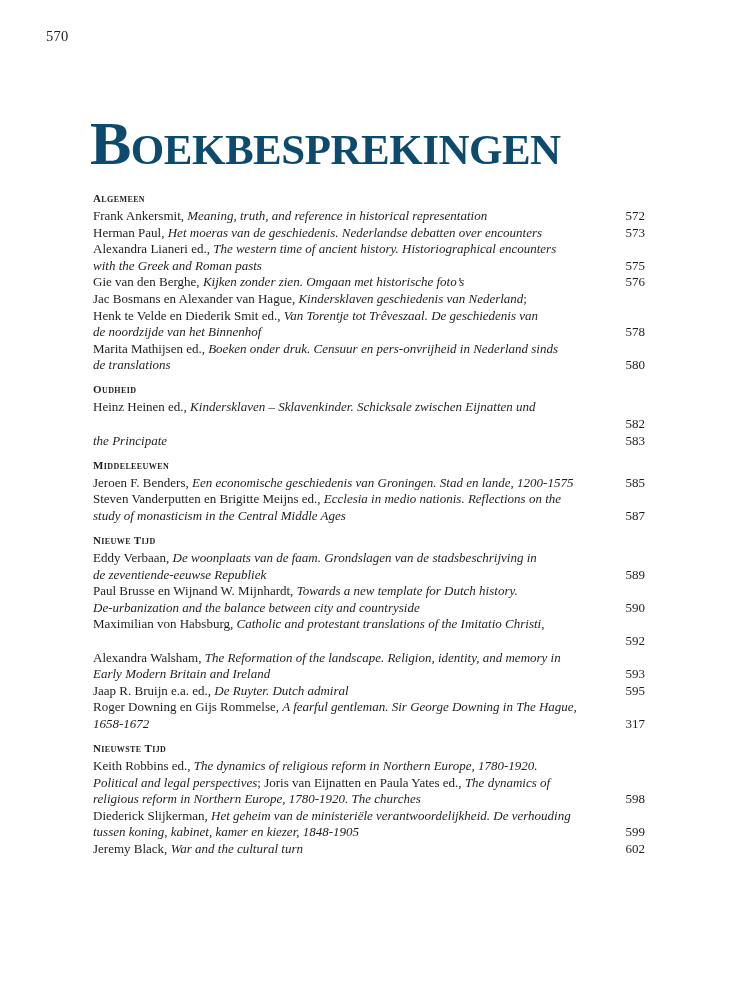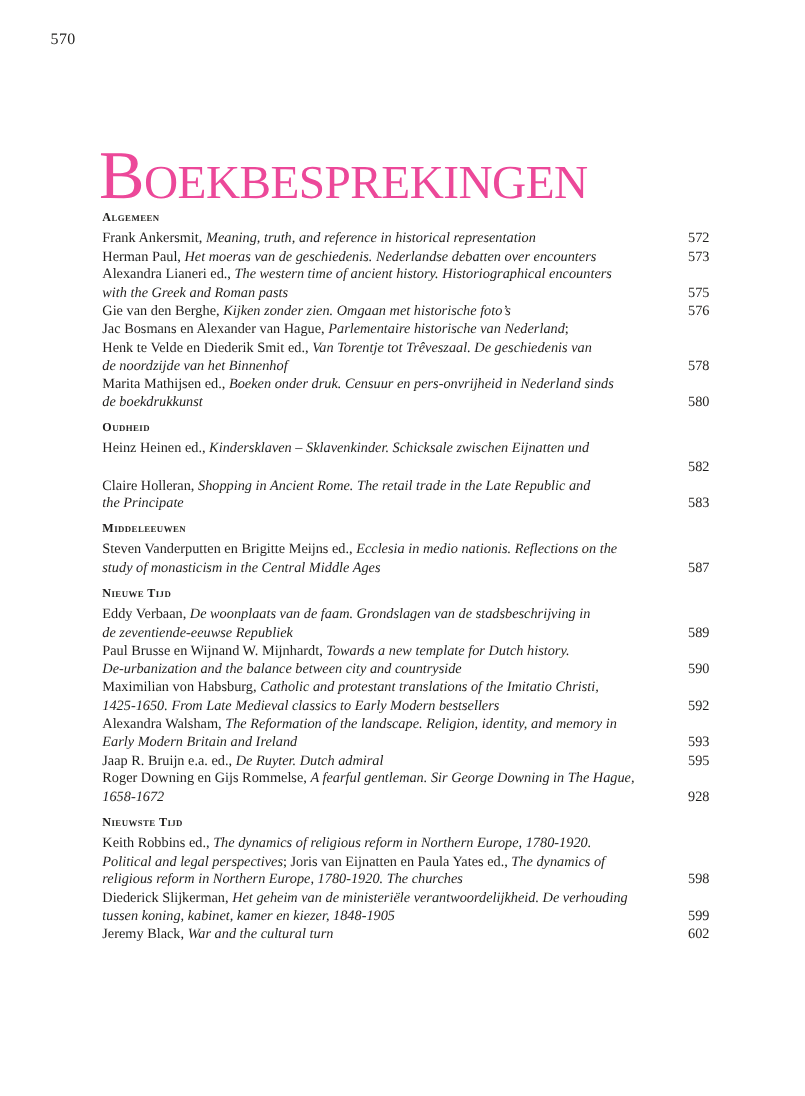--- a/index.html
+++ b/index.html
@@ -19,27 +19,27 @@
     position: absolute;
     left: 46px;
     top: 28px;
     font-size: 14.5px;
     letter-spacing: 0.3px;
     color: #1f1e1c;
   }
   .main-title {
     position: absolute;
     left: 90px;
-    top: 87px;
+    top: 70px;
     font-size: 62px;
     line-height: 1;
     font-variant: small-caps;
-    font-weight: 400;
+    font-weight: 700;
     letter-spacing: -0.5px;
-    color: #ec4899;
+    color: #0c4a6e;
     white-space: nowrap;
   }
   .toc {
     position: absolute;
     left: 93px;
     top: 193px;
     width: 552px;
   }
   .section + .section {
     margin-top: 10.5px;
@@ -81,51 +81,51 @@
 <h1 class="main-title">Boekbesprekingen</h1>
 
 <main class="toc">
     <section class="section">
       <h2 class="section-heading">Algemeen</h2>
       <div class="toc-line"><span class="line-text"><span class="seg-roman">Frank Ankersmit, </span><span class="seg-italic">Meaning, truth, and reference in historical representation</span></span><span class="page-number">572</span></div>
       <div class="toc-line"><span class="line-text"><span class="seg-roman">Herman Paul, </span><span class="seg-italic">Het moeras van de geschiedenis. Nederlandse debatten over encounters</span></span><span class="page-number">573</span></div>
       <div class="toc-line"><span class="line-text"><span class="seg-roman">Alexandra Lianeri ed., </span><span class="seg-italic">The western time of ancient history. Historiographical encounters</span></span></div>
       <div class="toc-line"><span class="line-text"><span class="seg-italic">with the Greek and Roman pasts</span></span><span class="page-number">575</span></div>
       <div class="toc-line"><span class="line-text"><span class="seg-roman">Gie van den Berghe, </span><span class="seg-italic">Kijken zonder zien. Omgaan met historische foto’s</span></span><span class="page-number">576</span></div>
-      <div class="toc-line"><span class="line-text"><span class="seg-roman">Jac Bosmans en Alexander van Hague, </span><span class="seg-italic">Parlementaire historische van Nederland</span><span class="seg-roman">;</span></span></div>
+      <div class="toc-line"><span class="line-text"><span class="seg-roman">Jac Bosmans en Alexander van Hague, </span><span class="seg-italic">Kindersklaven geschiedenis van Nederland</span><span class="seg-roman">;</span></span></div>
       <div class="toc-line"><span class="line-text"><span class="seg-roman">Henk te Velde en Diederik Smit ed., </span><span class="seg-italic">Van Torentje tot Trêveszaal. De geschiedenis van</span></span></div>
       <div class="toc-line"><span class="line-text"><span class="seg-italic">de noordzijde van het Binnenhof</span></span><span class="page-number">578</span></div>
       <div class="toc-line"><span class="line-text"><span class="seg-roman">Marita Mathijsen ed., </span><span class="seg-italic">Boeken onder druk. Censuur en pers-onvrijheid in Nederland sinds</span></span></div>
-      <div class="toc-line"><span class="line-text"><span class="seg-italic">de boekdrukkunst</span></span><span class="page-number">580</span></div>
+      <div class="toc-line"><span class="line-text"><span class="seg-italic">de translations</span></span><span class="page-number">580</span></div>
     </section>
     <section class="section">
       <h2 class="section-heading">Oudheid</h2>
       <div class="toc-line"><span class="line-text"><span class="seg-roman">Heinz Heinen ed., </span><span class="seg-italic">Kindersklaven – Sklavenkinder. Schicksale zwischen Eijnatten und</span></span></div>
       <div class="toc-line"><span class="page-number">582</span></div>
-      <div class="toc-line"><span class="line-text"><span class="seg-roman">Claire Holleran, </span><span class="seg-italic">Shopping in Ancient Rome. The retail trade in the Late Republic and</span></span></div>
       <div class="toc-line"><span class="line-text"><span class="seg-italic">the Principate</span></span><span class="page-number">583</span></div>
     </section>
     <section class="section">
       <h2 class="section-heading">Middeleeuwen</h2>
+      <div class="toc-line"><span class="line-text"><span class="seg-roman">Jeroen F. Benders, </span><span class="seg-italic">Een economische geschiedenis van Groningen. Stad en lande, 1200-1575</span></span><span class="page-number">585</span></div>
       <div class="toc-line"><span class="line-text"><span class="seg-roman">Steven Vanderputten en Brigitte Meijns ed., </span><span class="seg-italic">Ecclesia in medio nationis. Reflections on the</span></span></div>
       <div class="toc-line"><span class="line-text"><span class="seg-italic">study of monasticism in the Central Middle Ages</span></span><span class="page-number">587</span></div>
     </section>
     <section class="section">
       <h2 class="section-heading">Nieuwe Tijd</h2>
       <div class="toc-line"><span class="line-text"><span class="seg-roman">Eddy Verbaan, </span><span class="seg-italic">De woonplaats van de faam. Grondslagen van de stadsbeschrijving in</span></span></div>
       <div class="toc-line"><span class="line-text"><span class="seg-italic">de zeventiende-eeuwse Republiek</span></span><span class="page-number">589</span></div>
       <div class="toc-line"><span class="line-text"><span class="seg-roman">Paul Brusse en Wijnand W. Mijnhardt, </span><span class="seg-italic">Towards a new template for Dutch history.</span></span></div>
       <div class="toc-line"><span class="line-text"><span class="seg-italic">De-urbanization and the balance between city and countryside</span></span><span class="page-number">590</span></div>
       <div class="toc-line"><span class="line-text"><span class="seg-roman">Maximilian von Habsburg, </span><span class="seg-italic">Catholic and protestant translations of the Imitatio Christi,</span></span></div>
-      <div class="toc-line"><span class="line-text"><span class="seg-italic">1425-1650. From Late Medieval classics to Early Modern bestsellers</span></span><span class="page-number">592</span></div>
+      <div class="toc-line"><span class="page-number">592</span></div>
       <div class="toc-line"><span class="line-text"><span class="seg-roman">Alexandra Walsham, </span><span class="seg-italic">The Reformation of the landscape. Religion, identity, and memory in</span></span></div>
       <div class="toc-line"><span class="line-text"><span class="seg-italic">Early Modern Britain and Ireland</span></span><span class="page-number">593</span></div>
       <div class="toc-line"><span class="line-text"><span class="seg-roman">Jaap R. Bruijn e.a. ed., </span><span class="seg-italic">De Ruyter. Dutch admiral</span></span><span class="page-number">595</span></div>
       <div class="toc-line"><span class="line-text"><span class="seg-roman">Roger Downing en Gijs Rommelse, </span><span class="seg-italic">A fearful gentleman. Sir George Downing in The Hague,</span></span></div>
-      <div class="toc-line"><span class="line-text"><span class="seg-italic">1658-1672</span></span><span class="page-number">928</span></div>
+      <div class="toc-line"><span class="line-text"><span class="seg-italic">1658-1672</span></span><span class="page-number">317</span></div>
     </section>
     <section class="section">
       <h2 class="section-heading">Nieuwste Tijd</h2>
       <div class="toc-line"><span class="line-text"><span class="seg-roman">Keith Robbins ed., </span><span class="seg-italic">The dynamics of religious reform in Northern Europe, 1780-1920.</span></span></div>
       <div class="toc-line"><span class="line-text"><span class="seg-italic">Political and legal perspectives</span><span class="seg-roman">; Joris van Eijnatten en Paula Yates ed., </span><span class="seg-italic">The dynamics of</span></span></div>
       <div class="toc-line"><span class="line-text"><span class="seg-italic">religious reform in Northern Europe, 1780-1920. The churches</span></span><span class="page-number">598</span></div>
       <div class="toc-line"><span class="line-text"><span class="seg-roman">Diederick Slijkerman, </span><span class="seg-italic">Het geheim van de ministeriële verantwoordelijkheid. De verhouding</span></span></div>
       <div class="toc-line"><span class="line-text"><span class="seg-italic">tussen koning, kabinet, kamer en kiezer, 1848-1905</span></span><span class="page-number">599</span></div>
       <div class="toc-line"><span class="line-text"><span class="seg-roman">Jeremy Black, </span><span class="seg-italic">War and the cultural turn</span></span><span class="page-number">602</span></div>
     </section>

